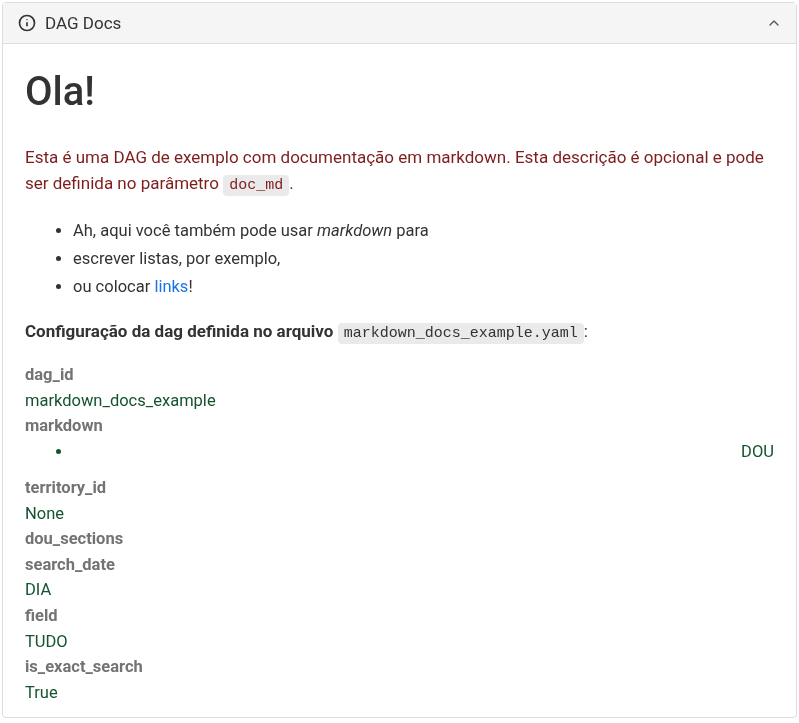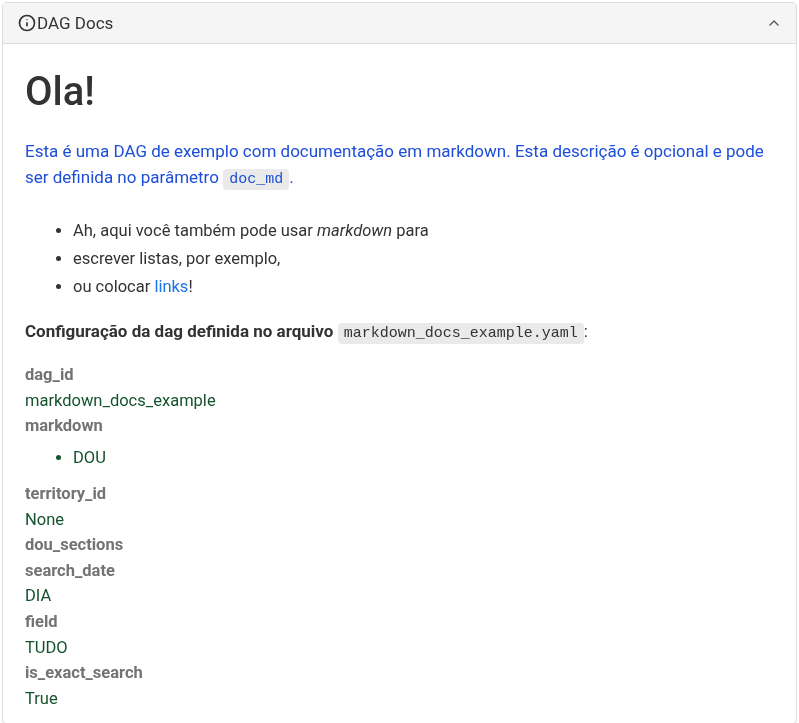--- a/index.html
+++ b/index.html
@@ -23,20 +23,21 @@
     align-items: center;
     justify-content: space-between;
     background: #f5f5f5;
     border-bottom: 1px solid #ddd;
     padding: 10px 14px;
     cursor: pointer;
   }
   .panel-header-left {
     display: flex;
     align-items: center;
+    gap: 8px;
   }
   .panel-title {
     font-size: 17px;
     font-weight: 400;
     color: #333;
   }
   .info-icon svg {
     width: 20px;
     height: 20px;
     display: block;
@@ -46,28 +47,28 @@
     height: 16px;
     display: block;
   }
   .panel-body {
     padding: 24px 22px 12px 22px;
     color: #333;
   }
   h1.doc-heading {
     font-size: 40px;
     font-weight: 500;
-    margin-bottom: 24px;
+    margin-bottom: 30px;
     color: #333;
   }
   p.intro {
     font-size: 17px;
     line-height: 1.5;
-    margin-bottom: 26px;
-    color: #1d4ed8;
+    margin-bottom: 20px;
+    color: #7f1d1d;
   }
   code.inline {
     background: #eaeaea;
     border-radius: 4px;
     padding: 2px 6px;
     font-family: SFMono-Regular, Menlo, Monaco, Consolas, "Liberation Mono", "Courier New", monospace;
     font-size: 15px;
   }
   ul.bullets {
     list-style: disc;
@@ -101,22 +102,23 @@
   }
   .config-block dd {
     margin: 0 0 0 0;
     color: #14532d;
   }
   .config-block dd.gap {
   }
   ul.inner {
     list-style: disc;
     padding-left: 48px;
-    margin-top: 6px;
+    margin-top: 0;
     margin-bottom: 10px;
+    text-align: right;
   }
   ul.inner li {
     font-size: 16.5px;
     line-height: 1.6;
   }
 </style>
 </head>
 <body>
 
 <div class="panel">

